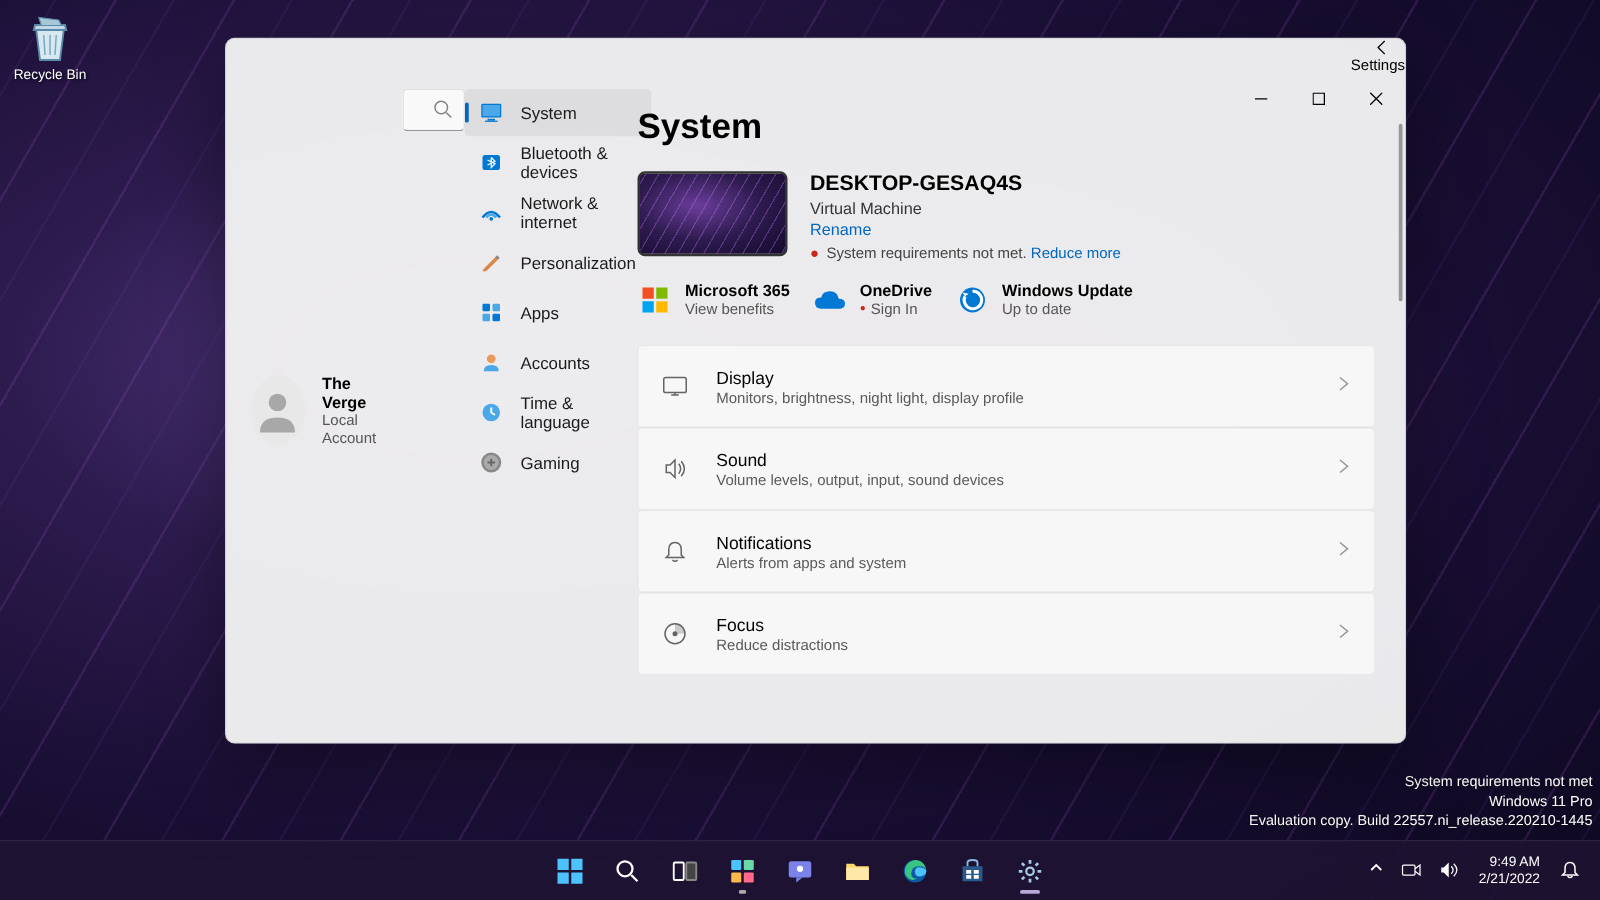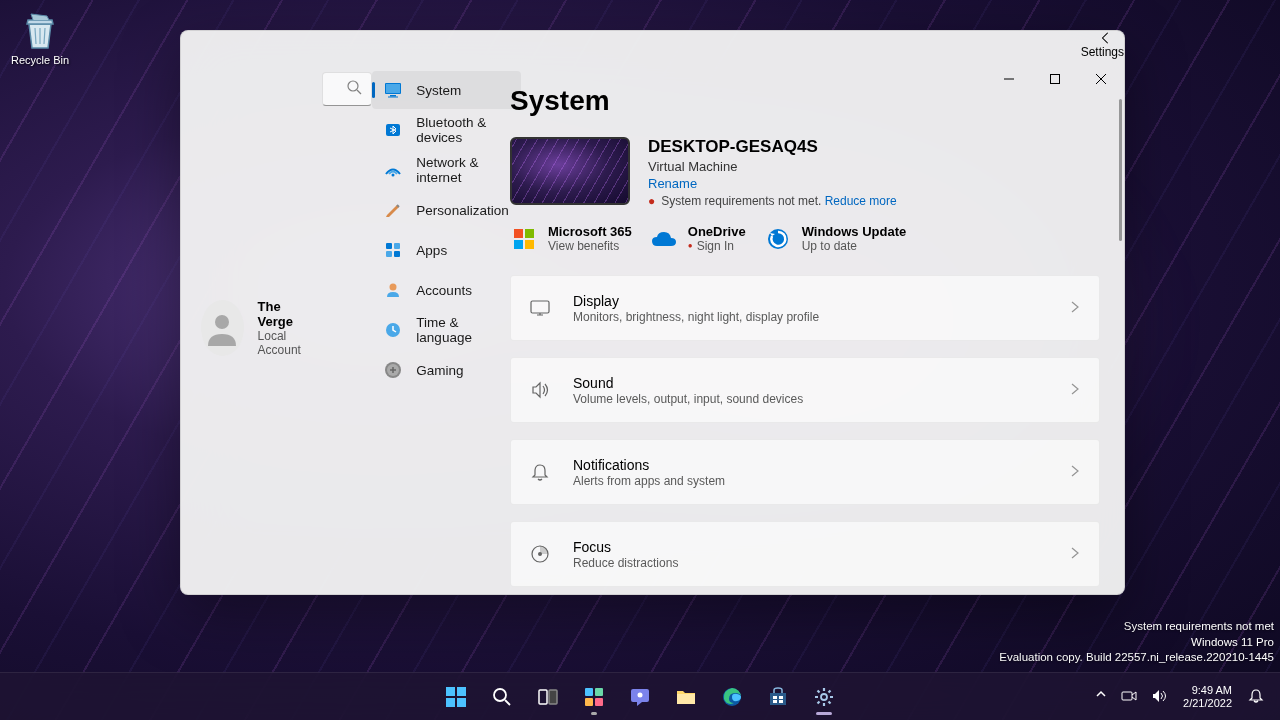--- a/index.html
+++ b/index.html
@@ -91,21 +91,21 @@
 .pc-text .req .dot { color: #c42b1c; margin-right: 6px; }
 .pc-text .learn { color: #0067c0; }
 
 .quick-links { display: flex; gap: 18px; margin-bottom: 22px; }
 .ql { display: flex; align-items: center; gap: 10px; }
 .ql-ico { width: 28px; height: 28px; display: flex; align-items: center; justify-content: center; }
 .ql-title { font-size: 13px; font-weight: 600; }
 .ql-sub { font-size: 12px; color: #555; }
 .ql-sub .dot { color: #c42b1c; font-size: 8px; vertical-align: 2px; margin-right: 4px; }
 
-.cards { display: flex; flex-direction: column; gap: 16px; }
+.cards { display: flex; flex-direction: column; gap: 0; }
 .card {
   background: rgba(255,255,255,0.65); border: 1px solid rgba(0,0,0,0.06);
   border-radius: 4px; height: 66px; display: flex; align-items: center;
   padding: 0 18px; gap: 22px;
 }
 .card-ico { width: 22px; display: flex; justify-content: center; opacity: 0.75; }
 .card-text { flex: 1; }
 .card-title { font-size: 14px; color: #000; }
 .card-sub { font-size: 12px; color: #5a5a5a; margin-top: 1px; }
 .chev { opacity: 0.5; }

